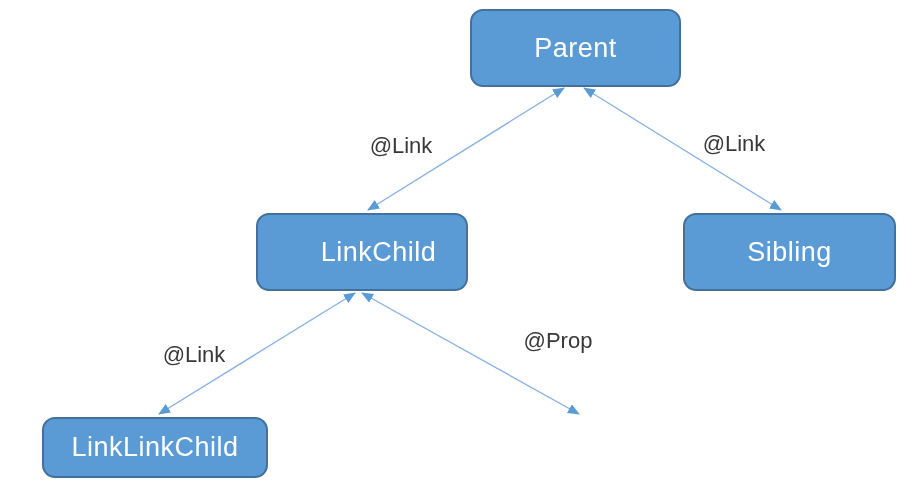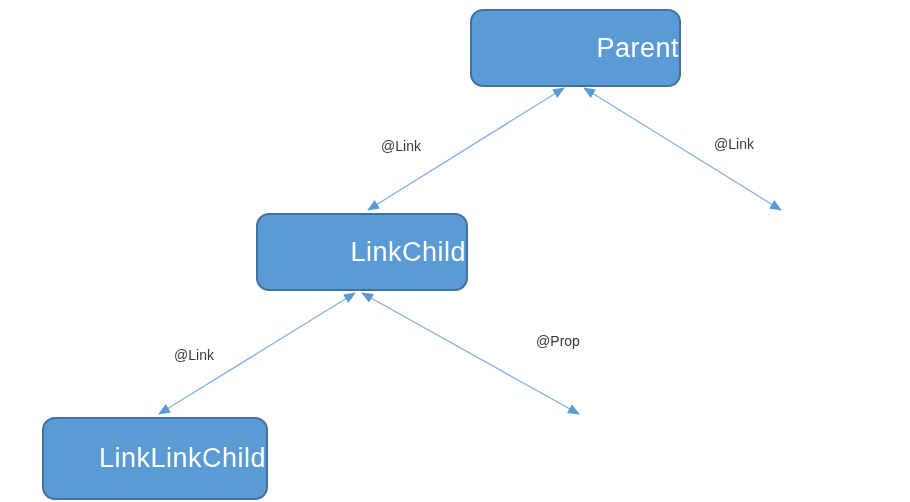--- a/index.html
+++ b/index.html
@@ -17,35 +17,35 @@
     width: 910px; height: 502px;
   }
   .node {
     position: absolute;
     background: #5b9bd5;
     border: 2px solid #41719c;
     border-radius: 13px;
     box-sizing: border-box;
     display: flex;
     align-items: center;
-    justify-content: flex-end;
+    justify-content: center;
     color: #ffffff;
     font-size: 27px;
     letter-spacing: 0.5px;
   }
   .node-parent        { left: 470px; top: 9px;   width: 211px; height: 78px; }
   .node-linkchild     { left: 256px; top: 213px; width: 212px; height: 78px; padding-left: 33px; }
   .node-sibling       { left: 683px; top: 213px; width: 213px; height: 78px; }
-  .node-linklinkchild { left: 42px;  top: 417px; width: 226px; height: 83px; }
+  .node-linklinkchild { left: 42px;  top: 417px; width: 226px; height: 61px; }
   .node-proplinkchild { left: 468px; top: 417px; width: 232px; height: 83px; }
   .edge-label {
     position: absolute;
     transform: translate(-50%, -50%);
     color: #383838;
-    font-size: 14px;
+    font-size: 22px;
     white-space: nowrap;
   }
   .edge-label-a { left: 401px; top: 146px; }
   .edge-label-b { left: 734px; top: 144px; }
   .edge-label-c { left: 194px; top: 355px; }
   .edge-label-d { left: 558px; top: 341px; }
 </style>
 </head>
 <body>
 
@@ -68,20 +68,23 @@
   </svg>
 
   <div class="node node-parent">
     <span>Parent</span>
   </div>
 
   <div class="node node-linkchild">
     <span>LinkChild</span>
   </div>
 
+  <div class="node node-sibling">
+    <span>Sibling</span>
+  </div>
 
   <div class="node node-linklinkchild">
     <span>LinkLinkChild</span>
   </div>
 
 
   <div class="edge-label edge-label-a">@Link</div>
 
   <div class="edge-label edge-label-b">@Link</div>
 

